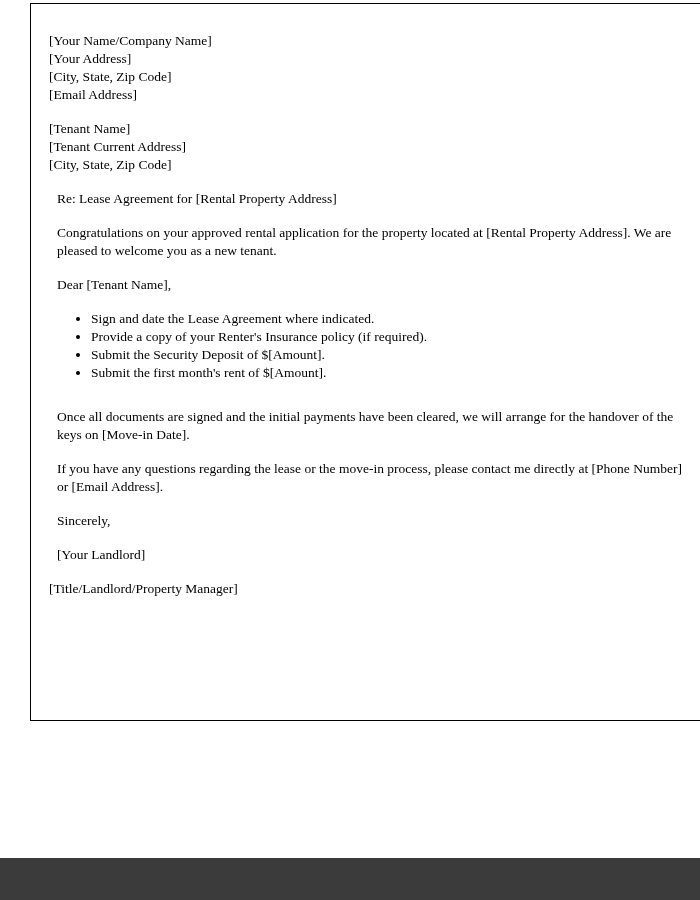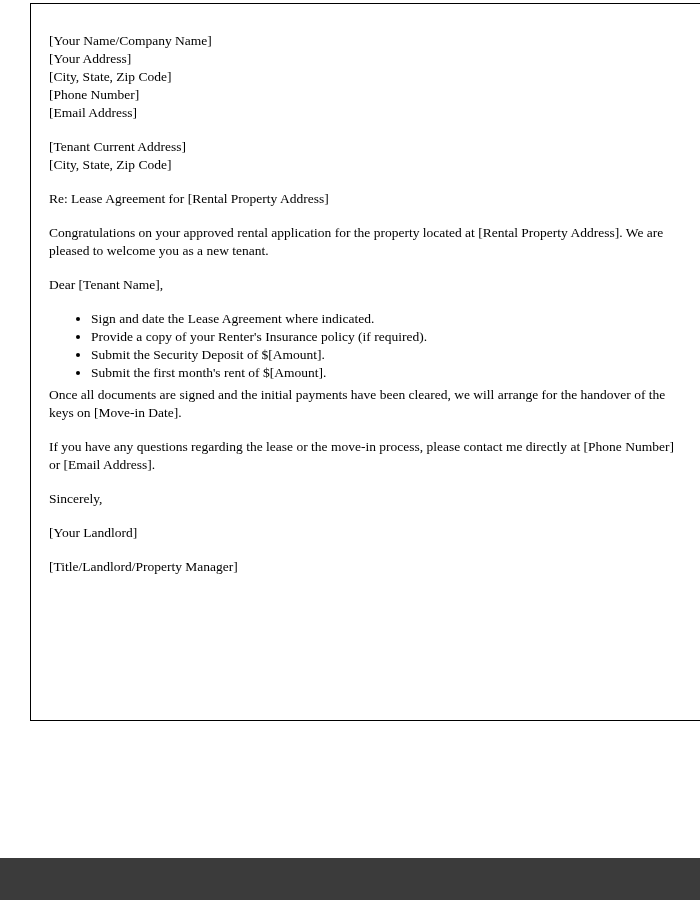--- a/index.html
+++ b/index.html
@@ -31,25 +31,25 @@
     font-size: 13.5px;
     line-height: 18px;
   }
   .block {
     margin: 0 0 16px 0;
   }
   .line {
     line-height: 18px;
   }
   p {
-    margin: 0 0 16px 0;
+    margin: 0 0 16px 8px;
     line-height: 18px;
   }
   ul.checklist {
-    margin: 0 0 4px 0;
+    margin: 0 0 26px 0;
     padding-left: 42px;
   }
   ul.checklist li {
     line-height: 18px;
     margin: 0;
   }
   .bottom-bar {
     position: absolute;
     left: 0;
     bottom: 0;
@@ -62,26 +62,26 @@
 <body>
 
 <div class="viewport">
 
   <div class="letter-frame">
 
     <div class="block">
       <div class="line">[Your Name/Company Name]</div>
       <div class="line">[Your Address]</div>
       <div class="line">[City, State, Zip Code]</div>
-      <div class="line">[Phone Number]</div>
       <div class="line">[Email Address]</div>
     </div>
 
 
     <div class="block">
+      <div class="line">[Tenant Name]</div>
       <div class="line">[Tenant Current Address]</div>
       <div class="line">[City, State, Zip Code]</div>
     </div>
 
     <p>Re: Lease Agreement for [Rental Property Address]</p>
 
     <p>Congratulations on your approved rental application for the property located at [Rental Property Address]. We are pleased to welcome you as a new tenant.</p>
 
     <p>Dear [Tenant Name],</p>
 

